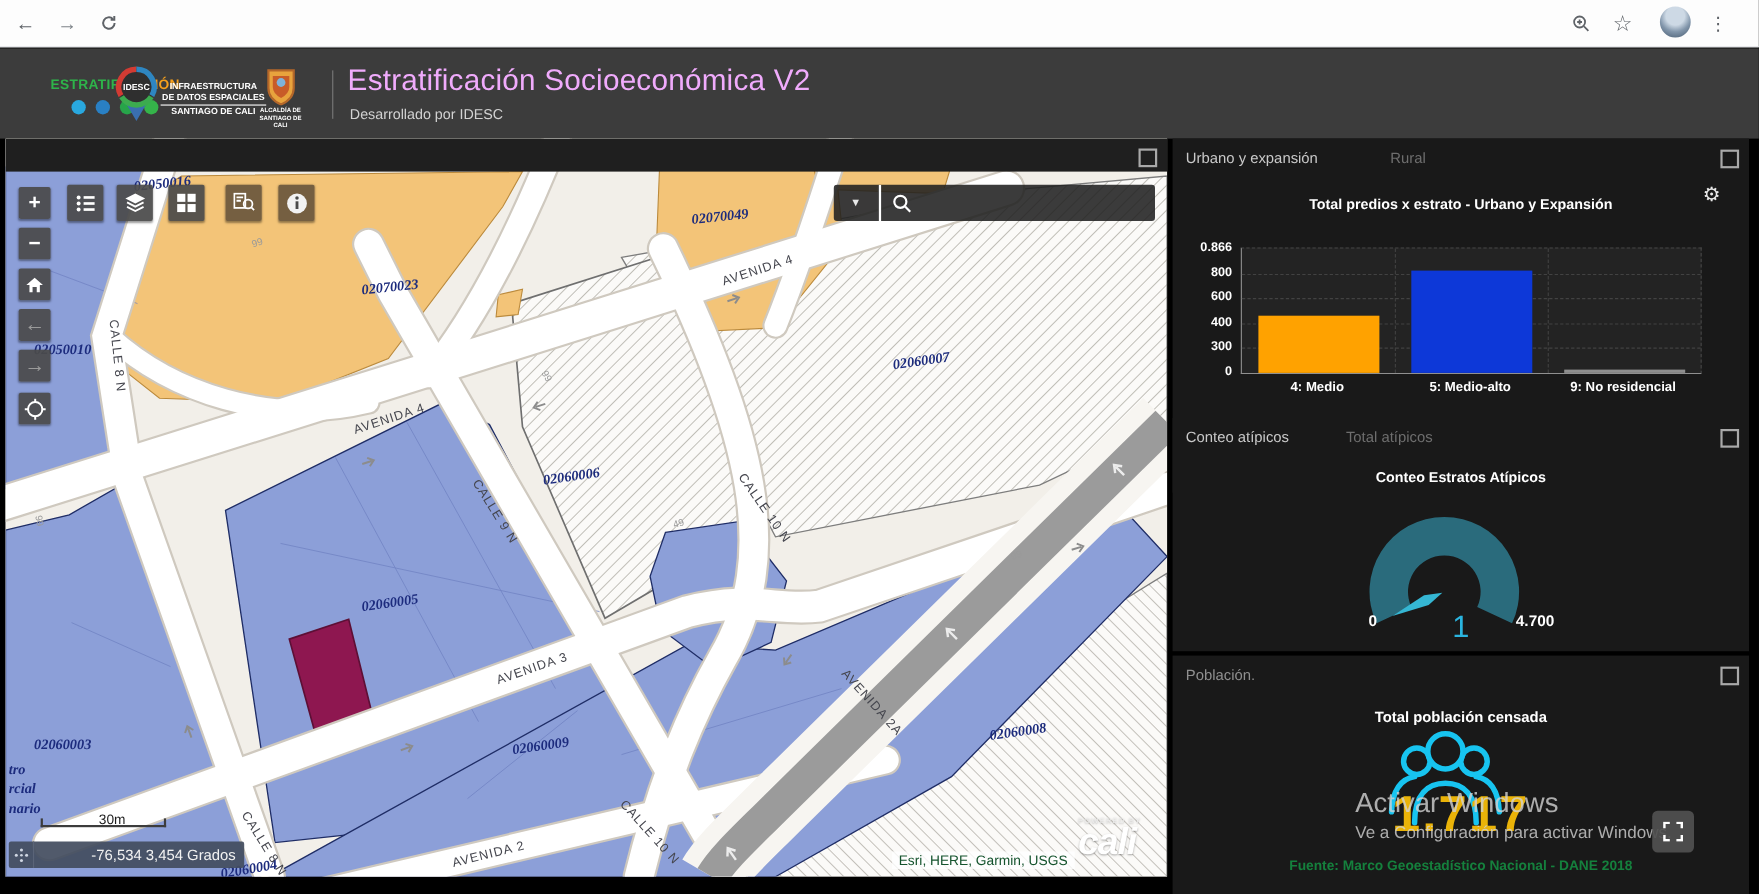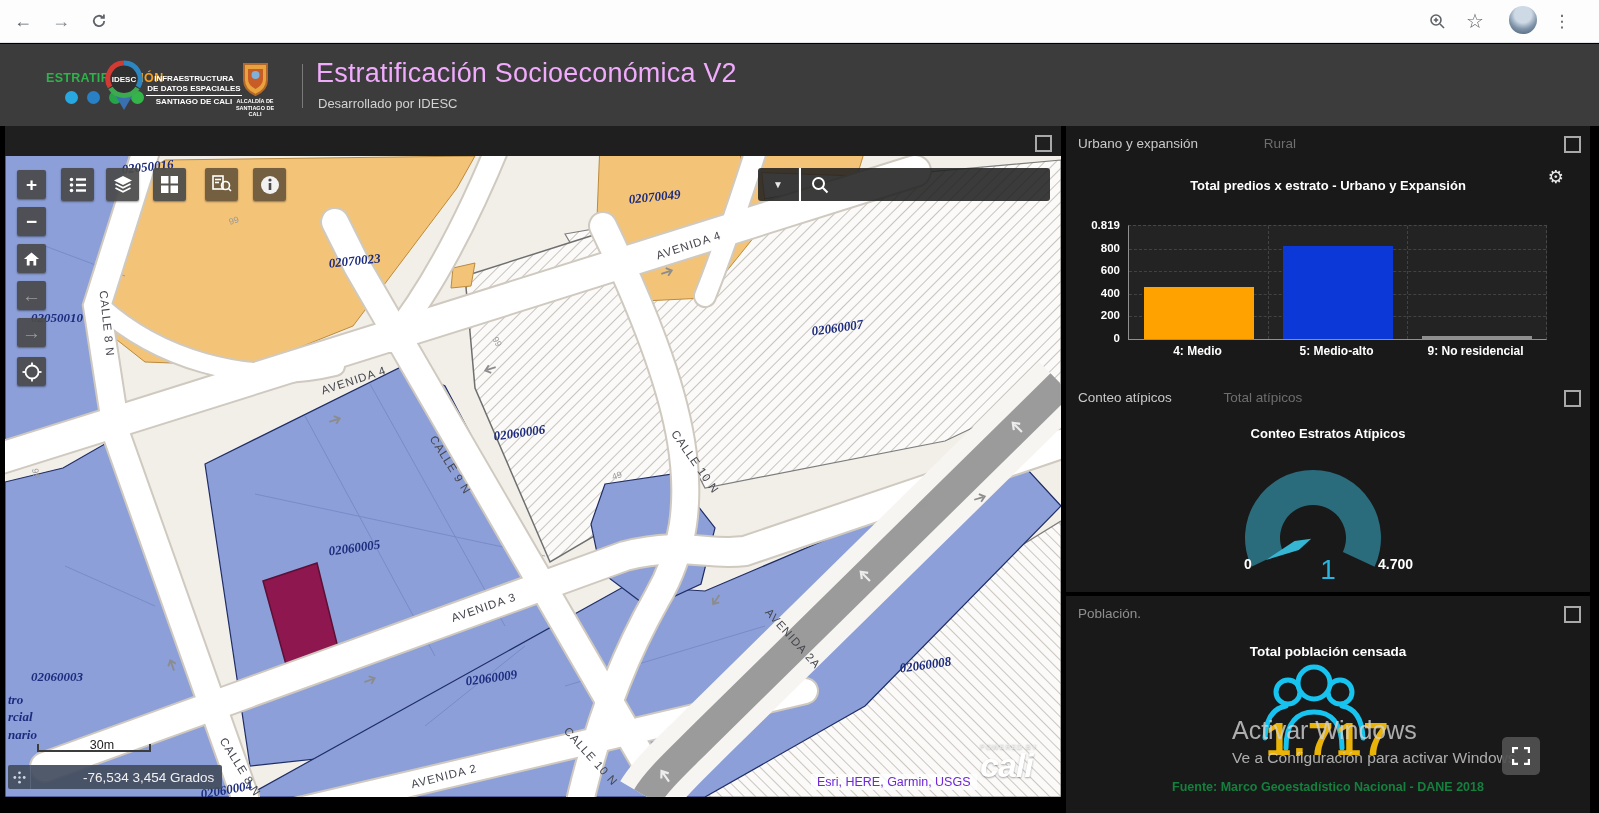--- a/index.html
+++ b/index.html
@@ -48,21 +48,21 @@
     font-family:"Liberation Sans",sans-serif;}
   #searchbox input::placeholder{color:#a3a3a3;}
   #searchbox .go{width:38px;display:flex;align-items:center;justify-content:center;border-left:2px solid #fff;cursor:pointer;}
   #scalebar{position:absolute;left:32px;top:612px;width:130px;z-index:6;}
   #scalebar .lbl{text-align:center;font-size:12.5px;color:#1d1d1d;text-shadow:0 0 3px #fff,0 0 3px #fff;}
   #scalebar .bar{height:6px;border-left:2px solid #3c3c3c;border-right:2px solid #3c3c3c;border-bottom:2px solid #3c3c3c;}
   #coords{position:absolute;left:3px;top:639px;height:24px;z-index:6;display:flex;align-items:center;
     background:rgba(66,76,94,.92);border-radius:2px;color:#f2f2f2;font-size:13.5px;}
   #coords .xh{width:22px;height:24px;display:flex;align-items:center;justify-content:center;border-right:1px solid #5a6478;}
   #coords .tx{padding:0 8px;margin-left:44px;}
-  #attrib{position:absolute;left:806px;top:648px;z-index:6;background:rgba(255,255,255,.78);color:#6d28d9;
+  #attrib{position:absolute;left:806px;top:648px;z-index:6;background:rgba(255,255,255,.78);color:#14532d;
     font-size:12.5px;padding:1px 6px;text-align:right;}
   #esrilogo{position:absolute;left:975px;top:617px;z-index:6;color:#fff;text-shadow:0 1px 2px rgba(0,0,0,.35);}
   #esrilogo .pb{font-size:7px;letter-spacing:1px;color:#eee;text-align:right;}
   #esrilogo .wd{font-size:34px;font-weight:bold;font-style:italic;line-height:30px;letter-spacing:-1px;}
   
   .widget{position:absolute;left:1066px;width:524px;background:#191919;}
   #w-chart{top:126px;height:322px;}
   #w-gauge{top:380px;height:212px;}
   #w-pop{top:596px;height:252px;}
   .tabrow{position:absolute;left:12px;top:10px;font-size:13.5px;color:#c9c9c9;}
@@ -406,25 +406,25 @@
 <div id="w-chart" class="widget">
   <div class="tabrow">
     <span>Urbano y expansión</span>
     <span class="tab-inactive" style="margin-left:62px;">Rural</span>
   </div>
   <div class="restore wrestore"></div>
   <div class="wtitle" style="top:52px;">Total predios x estrato - Urbano y Expansión</div>
   <div id="gearbtn">⚙</div>
   <div id="yticks">
       <span style="top: 107px;">0</span>
-      <span style="top: 84.4px;">200</span>
+      <span style="top: 84.4px;">300</span>
       <span style="top: 61.8px;">400</span>
       <span style="top: 39.2px;">600</span>
       <span style="top: 16.6px;">800</span>
-      <span style="top: -6px;">0.819</span>
+      <span style="top: -6px;">0.866</span>
     </div>
   <div id="plot">
     <div class="gridv" style="left:139px;"></div>
     <div class="gridv" style="left:278px;"></div>
   <div class="gridh" style="top: 90.4px;"></div>
       <div class="gridh" style="top: 67.8px;"></div>
       <div class="gridh" style="top: 45.2px;"></div>
       <div class="gridh" style="top: 22.6px;"></div>
       <div class="bar" style="left: 14.5px; height: 51.98px; background: rgb(255, 162, 0);"></div>
       <div class="bar" style="left: 153.5px; height: 92.66px; background: rgb(13, 56, 216);"></div>

